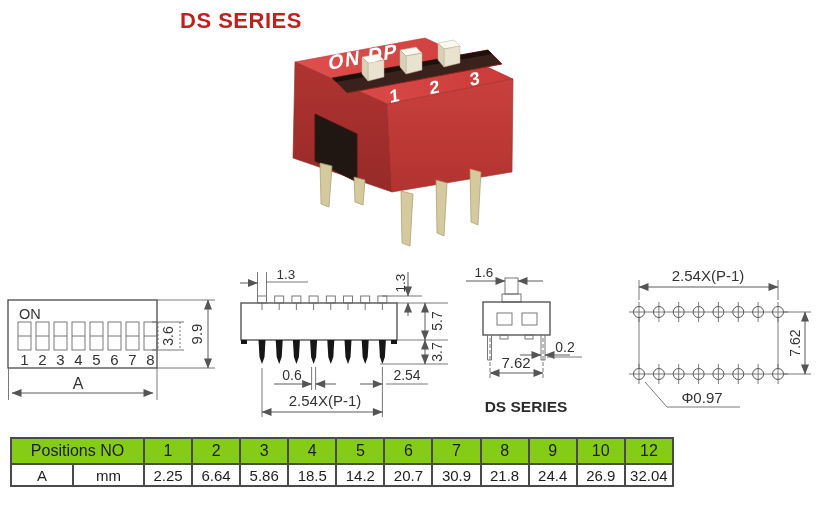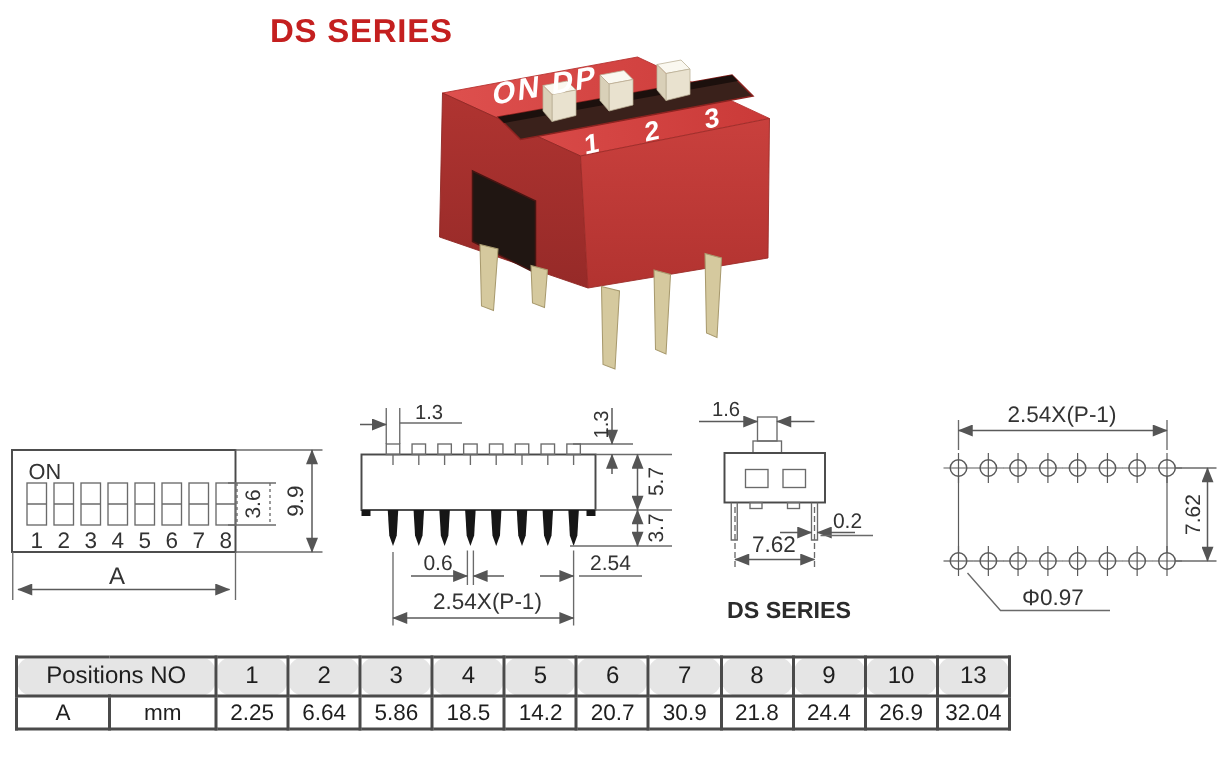--- a/index.html
+++ b/index.html
@@ -25,21 +25,21 @@
 
   table.spec {
     position:absolute; left:10px; top:437px; width:664px;
     border-collapse:collapse; table-layout:fixed;
     font-family:"Liberation Sans", sans-serif;
   }
   table.spec th, table.spec td {
     border:2px solid #4a4a4a; text-align:center; color:#1e1e1e;
     overflow:hidden; white-space:nowrap;
   }
-  table.spec th { background:#e5e5e5; font-weight:normal; font-size:16px; height:26px;border-radius:11px; }
+  table.spec th { background:#84cc16; font-weight:normal; font-size:16px; height:26px; }
   table.spec td { background:#ffffff; font-size:15px; height:22px; }
 </style>
 </head>
 <body>
 
 <div class="canvas">
 
   <div class="abs page-title">DS SERIES</div>
 
   <svg class="abs" style="left:280px; top:30px;" width="260" height="230" viewBox="0 0 260 230">
@@ -394,21 +394,21 @@
       <th>1</th>
       <th>2</th>
       <th>3</th>
       <th>4</th>
       <th>5</th>
       <th>6</th>
       <th>7</th>
       <th>8</th>
       <th>9</th>
       <th>10</th>
-      <th>13</th>
+      <th>12</th>
     </tr>
     <tr>
       <td>A</td>
       <td>mm</td>
       <td>2.25</td>
       <td>6.64</td>
       <td>5.86</td>
       <td>18.5</td>
       <td>14.2</td>
       <td>20.7</td>

